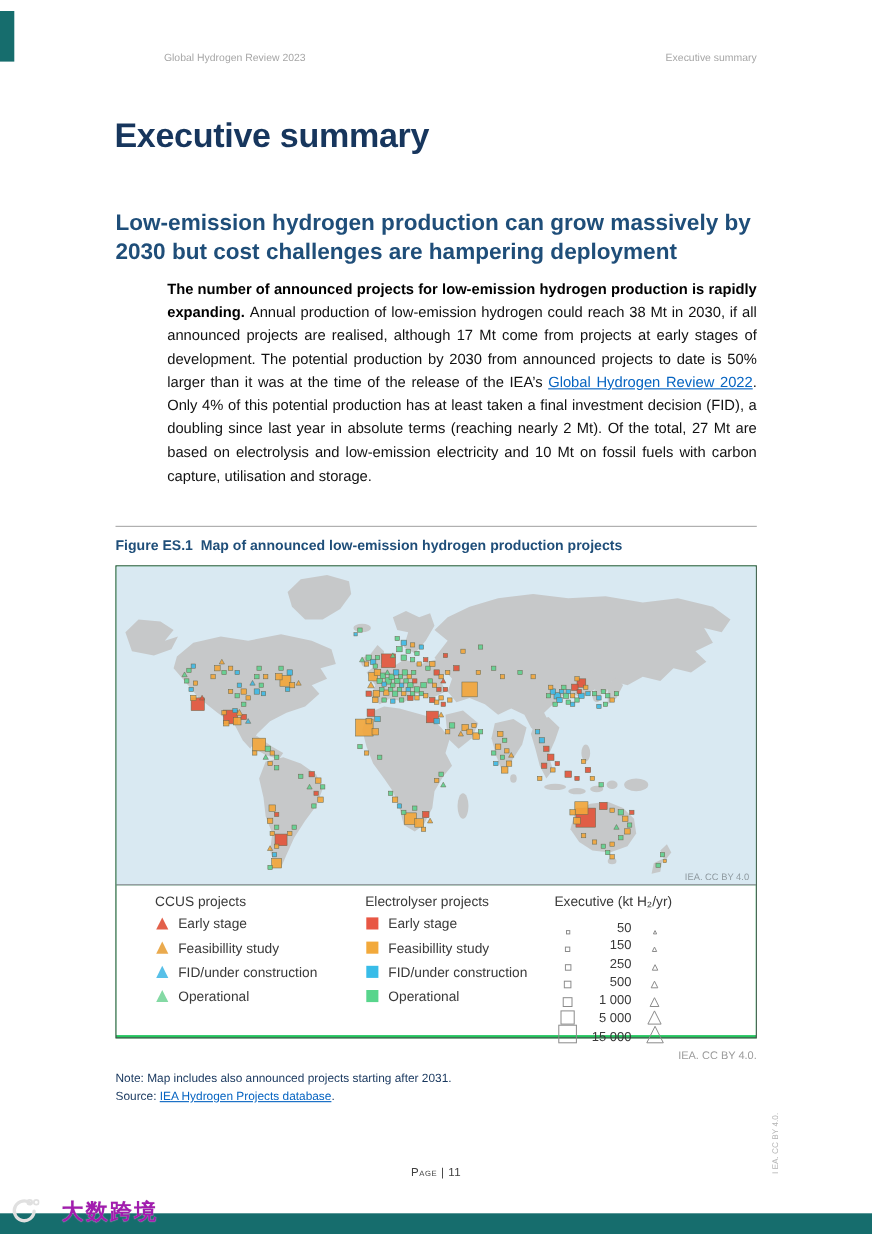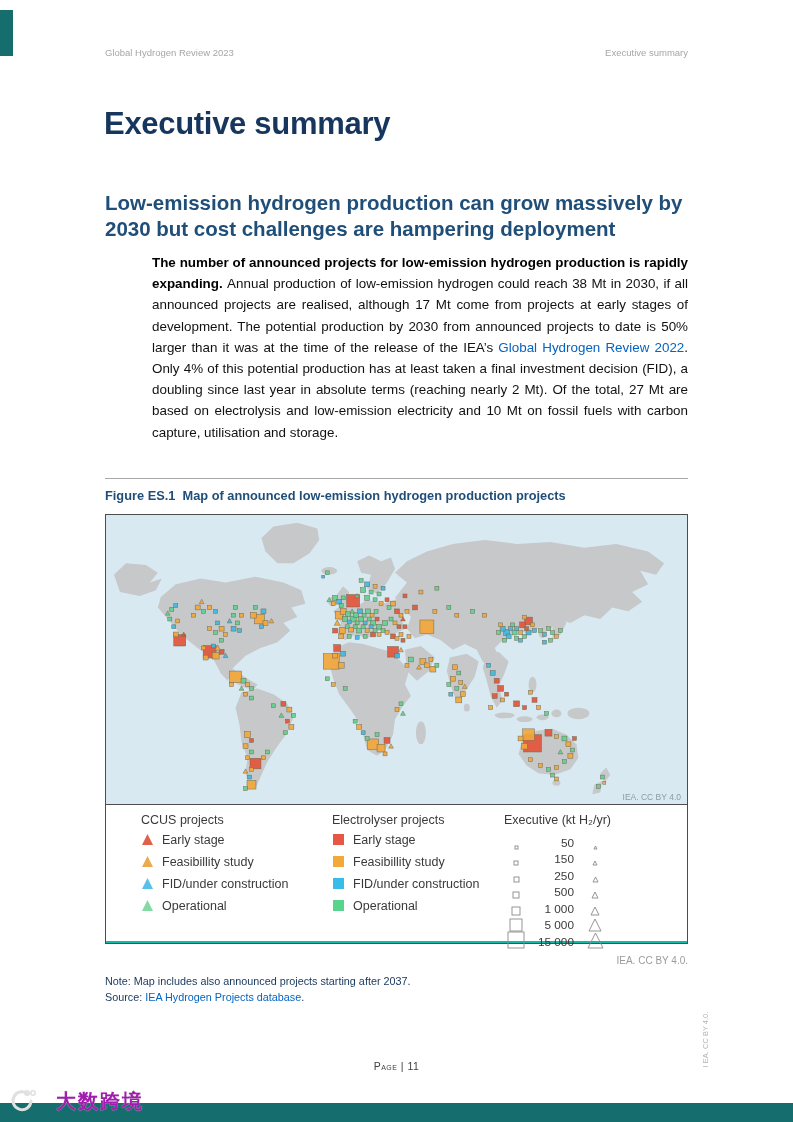--- a/index.html
+++ b/index.html
@@ -2,35 +2,35 @@
 <html><head>
 <meta charset="utf-8">
 <style>
   html,body{margin:0;padding:0;}
   body{
     width:793px;height:1122px;position:relative;background:#ffffff;overflow:hidden;
     font-family:"Liberation Sans", sans-serif;color:#1a1a1a;
   }
   .abs{position:absolute;}
   
-  .hdr{top:47px;font-size:9.5px;color:#a6a6a6;}
+  .hdr{top:47px;font-size:9.5px;color:#a6a6a6;margin-left:44px;}
   .hdr-left{left:105px;}
   .hdr-right{right:105px;}
   
   .title{left:104px;top:106px;font-size:31px;font-weight:bold;color:#17365d;letter-spacing:-0.3px;}
   .h2{left:105px;top:190px;width:586px;font-size:20.5px;line-height:26px;font-weight:bold;color:#1f4e79;}
   
   .para{left:152px;top:252px;width:536px;font-size:13.4px;line-height:21.2px;text-align:justify;color:#111;}
   .para b{color:#000;}
-  a.lnk{color:#0563c1;cursor:pointer;}
+  a.lnk{color:#0563c1;text-decoration:underline;cursor:pointer;}
   
   .rule{left:105px;top:478px;width:583px;height:1px;background:#a8a8a8;}
   .caption{left:105px;top:488px;font-size:12.8px;font-weight:bold;color:#1f4e79;}
   
-  .figure{left:105px;top:514px;width:581px;height:428px;border:1.5px solid #4d4d4d;background:#14b8a6;}
+  .figure{left:105px;top:514px;width:581px;height:428px;border:1.5px solid #4d4d4d;background:#22c55e;}
   .map{position:relative;width:100%;height:289px;background:#d9e9f2;border-bottom:1.5px solid #4d4d4d;}
   .map svg{display:block;width:100%;height:100%;}
   .map-attr{position:absolute;right:6px;bottom:2px;font-size:8.5px;color:#8f9aa0;}
   .legend{position:relative;width:100%;height:136px;background:#fff;}
   .leg-col{position:absolute;top:8px;}
   .leg-ccus{left:35px;}
   .leg-elec{left:226px;}
   .leg-cap{left:398px;}
   .leg-head{font-size:12.5px;color:#3a3a3a;margin-bottom:6px;}
   .leg-item{display:flex;height:22px;font-size:12.5px;color:#3a3a3a;}
@@ -541,21 +541,21 @@
                 <polygon points="8.5,1 1,16 16,16" fill="none" stroke="#8a8a8a" stroke-width="0.9"></polygon>
               </svg>
             </span>
           </div>
         </div>
     </div>
   </div>
 </div>
 
 <div class="abs fig-attr">IEA. CC BY 4.0.</div>
-<div class="abs note">Note: Map includes also announced projects starting after 2037.</div>
+<div class="abs note">Note: Map includes also announced projects starting after 2031.</div>
 <div class="abs source"><span>Source: </span><a class="lnk">IEA Hydrogen Projects database</a><span>.</span></div>
 
 <div class="abs footer">Page | 11</div>
 <div class="abs side-attr">I EA. CC BY 4.0.</div>
 
 <div class="abs wm">
   <svg width="28" height="28" viewBox="0 0 28 28">
     <path d="M20 7 A9 9 0 1 0 23 14" fill="none" stroke="#e0e0e0" stroke-width="3" stroke-linecap="round"></path>
     <circle cx="19" cy="6" r="2.2" fill="none" stroke="#e0e0e0" stroke-width="1.6"></circle>
     <circle cx="25" cy="6" r="2.2" fill="none" stroke="#e0e0e0" stroke-width="1.6"></circle>

